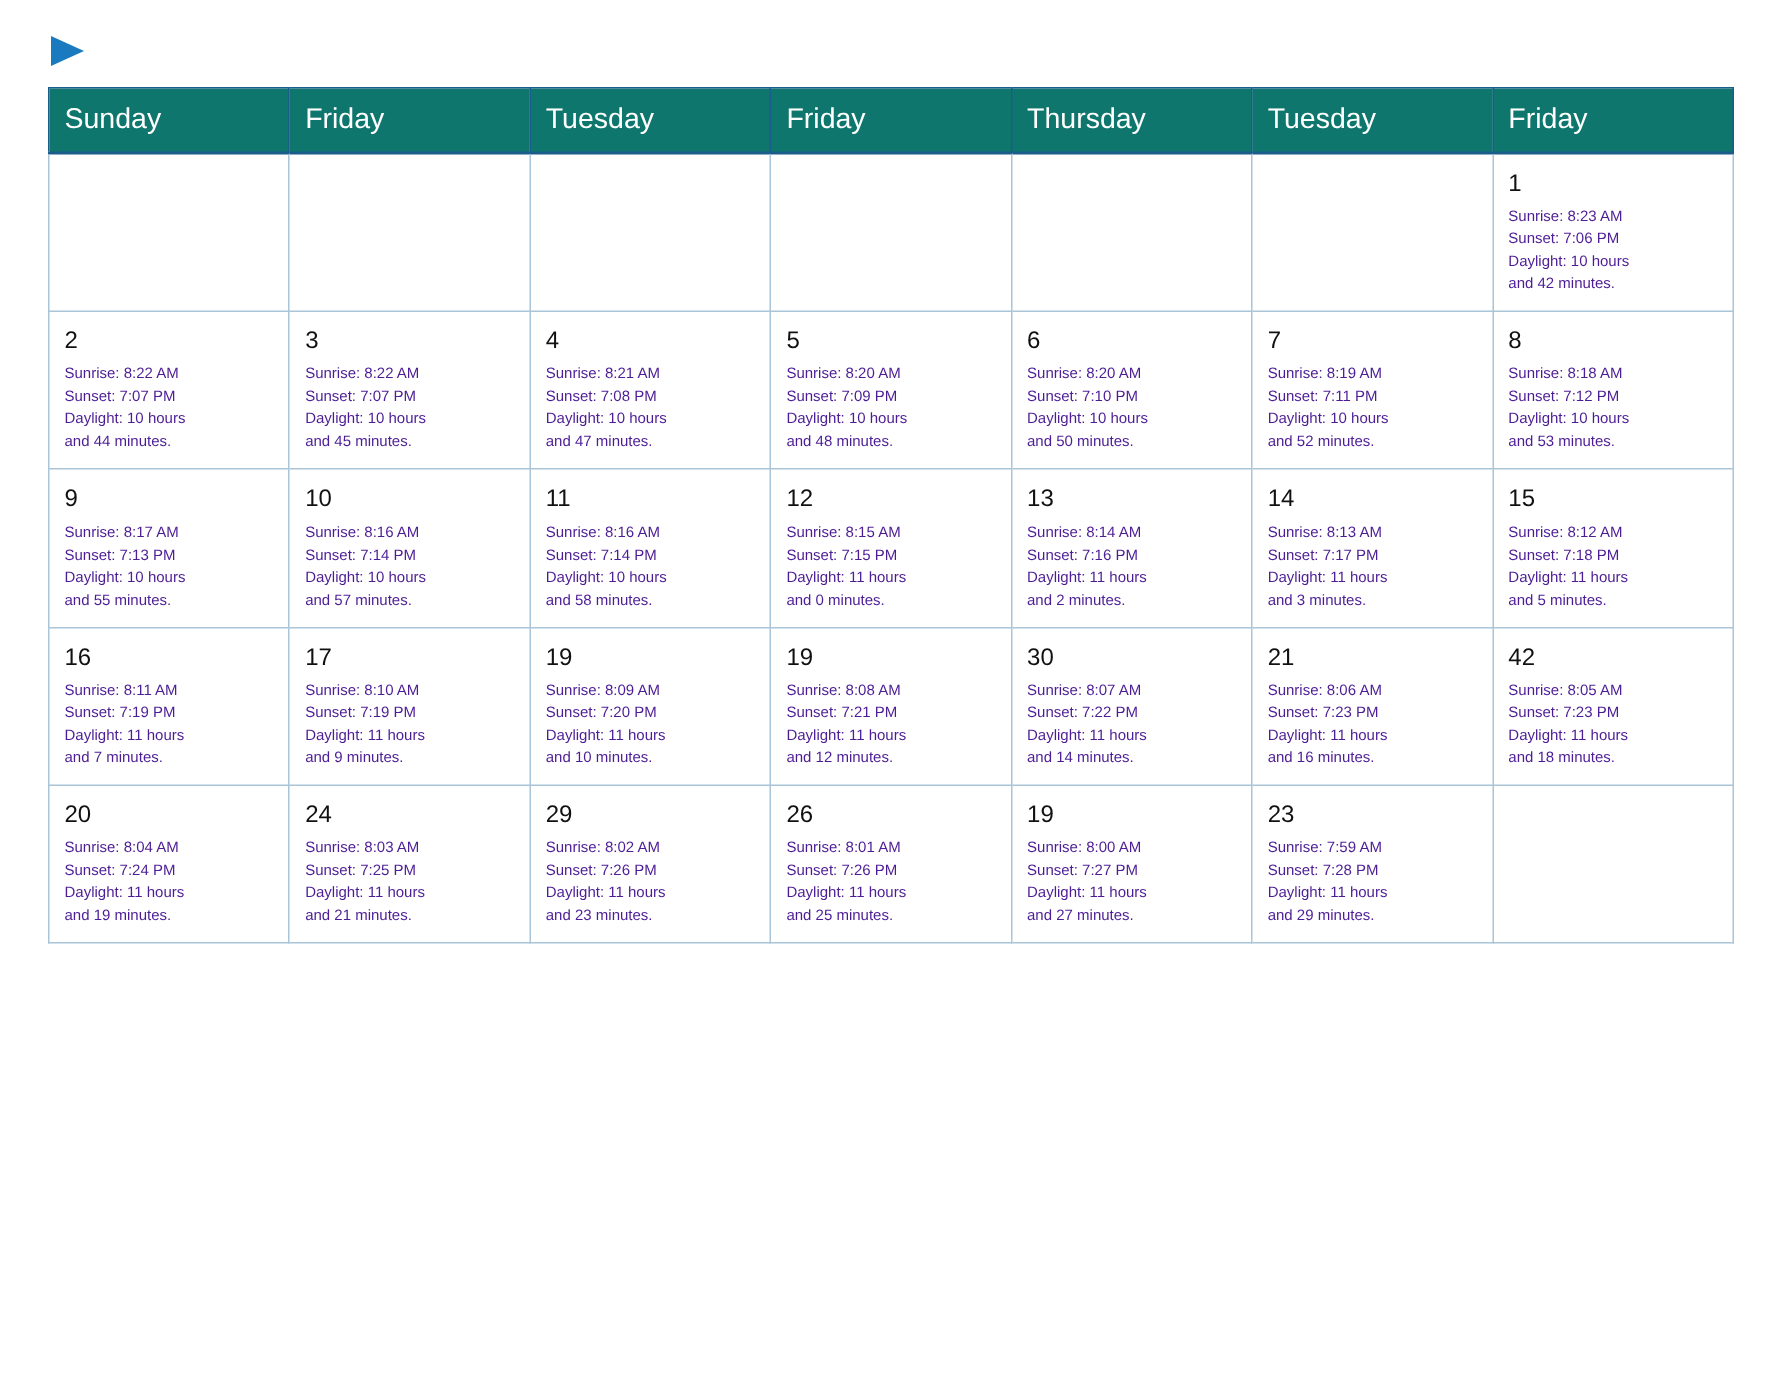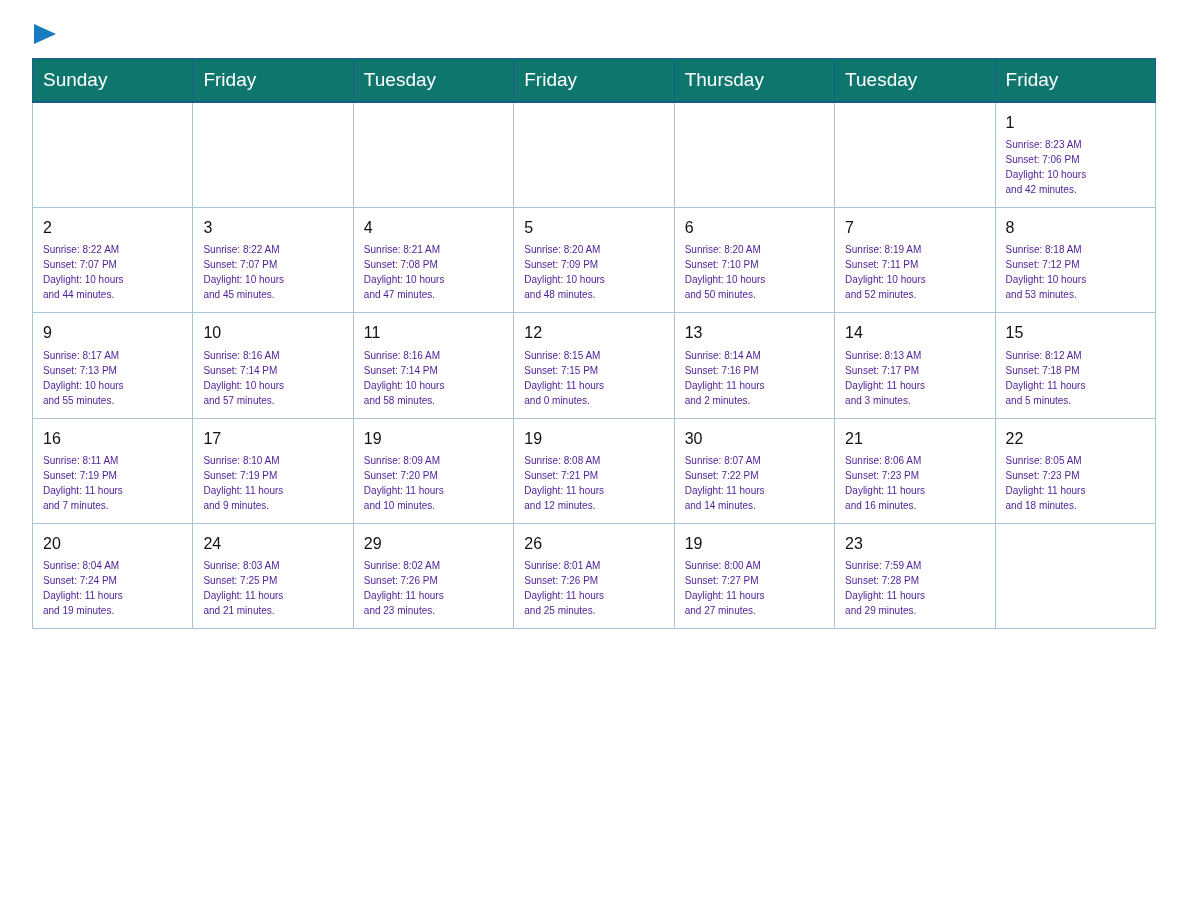--- a/index.html
+++ b/index.html
@@ -223,21 +223,21 @@
         </td>
         <td>
           <span class="day-num">30</span>
           <div class="day-info">Sunrise: 8:07 AM<br>Sunset: 7:22 PM<br>Daylight: 11 hours<br>and 14 minutes.</div>
         </td>
         <td>
           <span class="day-num">21</span>
           <div class="day-info">Sunrise: 8:06 AM<br>Sunset: 7:23 PM<br>Daylight: 11 hours<br>and 16 minutes.</div>
         </td>
         <td>
-          <span class="day-num">22</span>
+          <span class="day-num">42</span>
           <div class="day-info">Sunrise: 8:05 AM<br>Sunset: 7:23 PM<br>Daylight: 11 hours<br>and 18 minutes.</div>
         </td>
       </tr>
       <tr>
         <td>
           <span class="day-num">20</span>
           <div class="day-info">Sunrise: 8:04 AM<br>Sunset: 7:24 PM<br>Daylight: 11 hours<br>and 19 minutes.</div>
         </td>
         <td>
           <span class="day-num">24</span>

